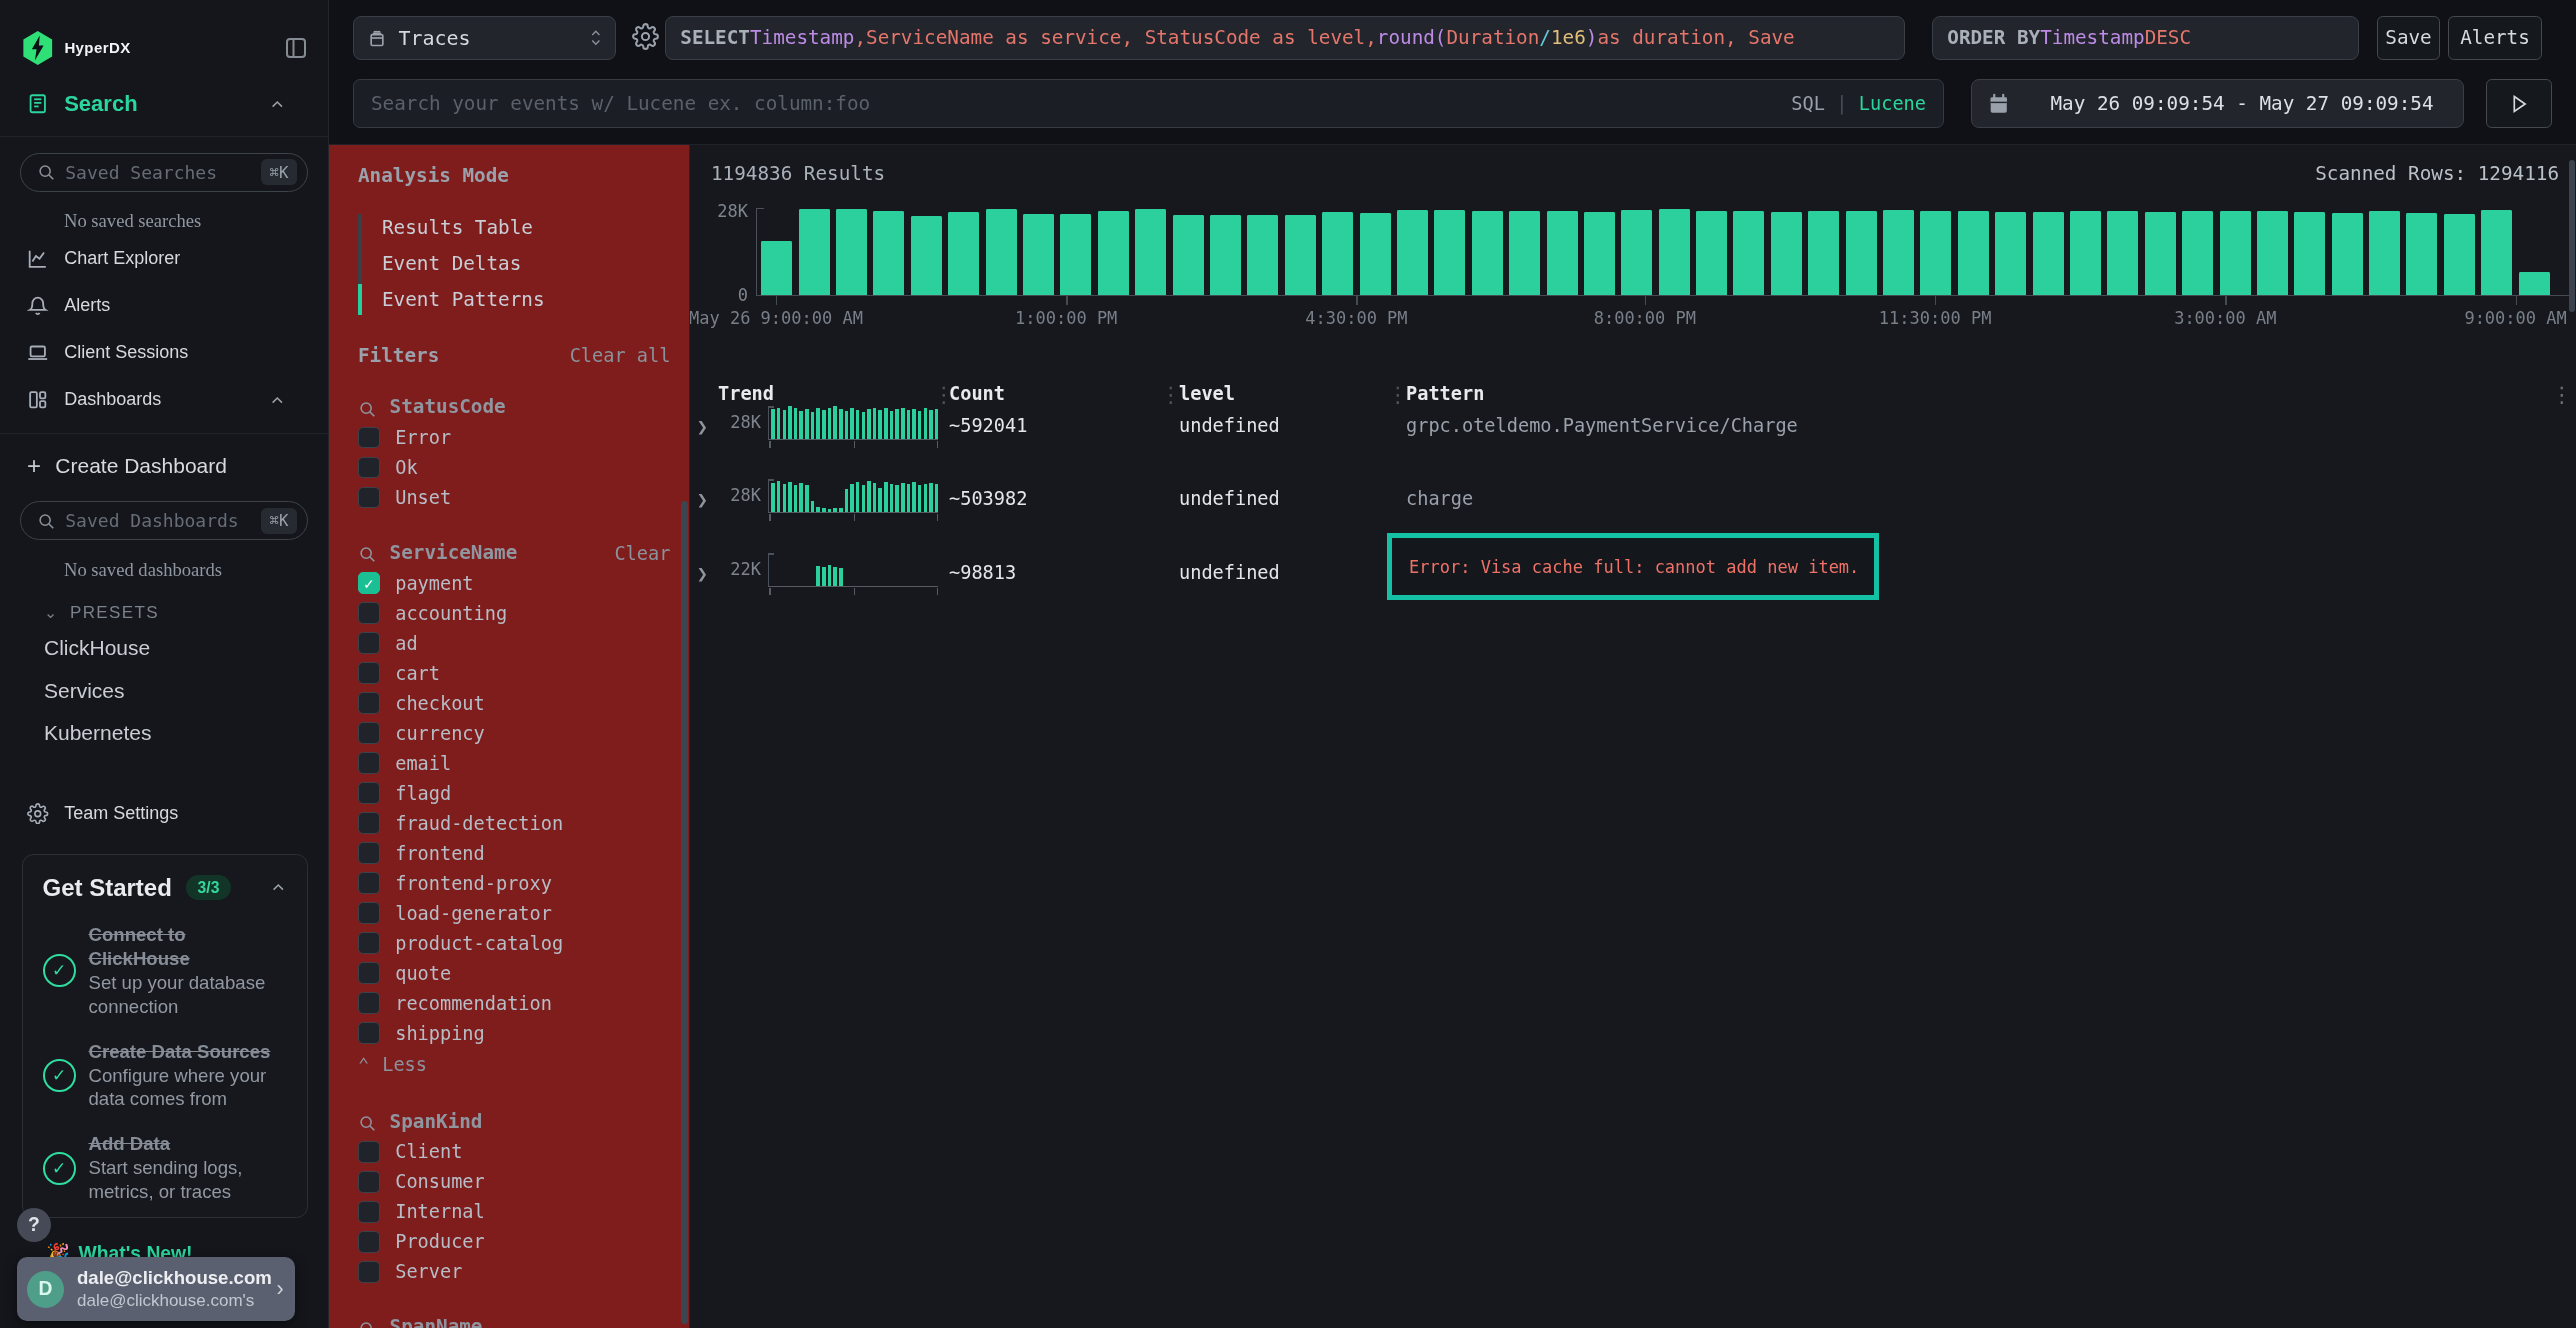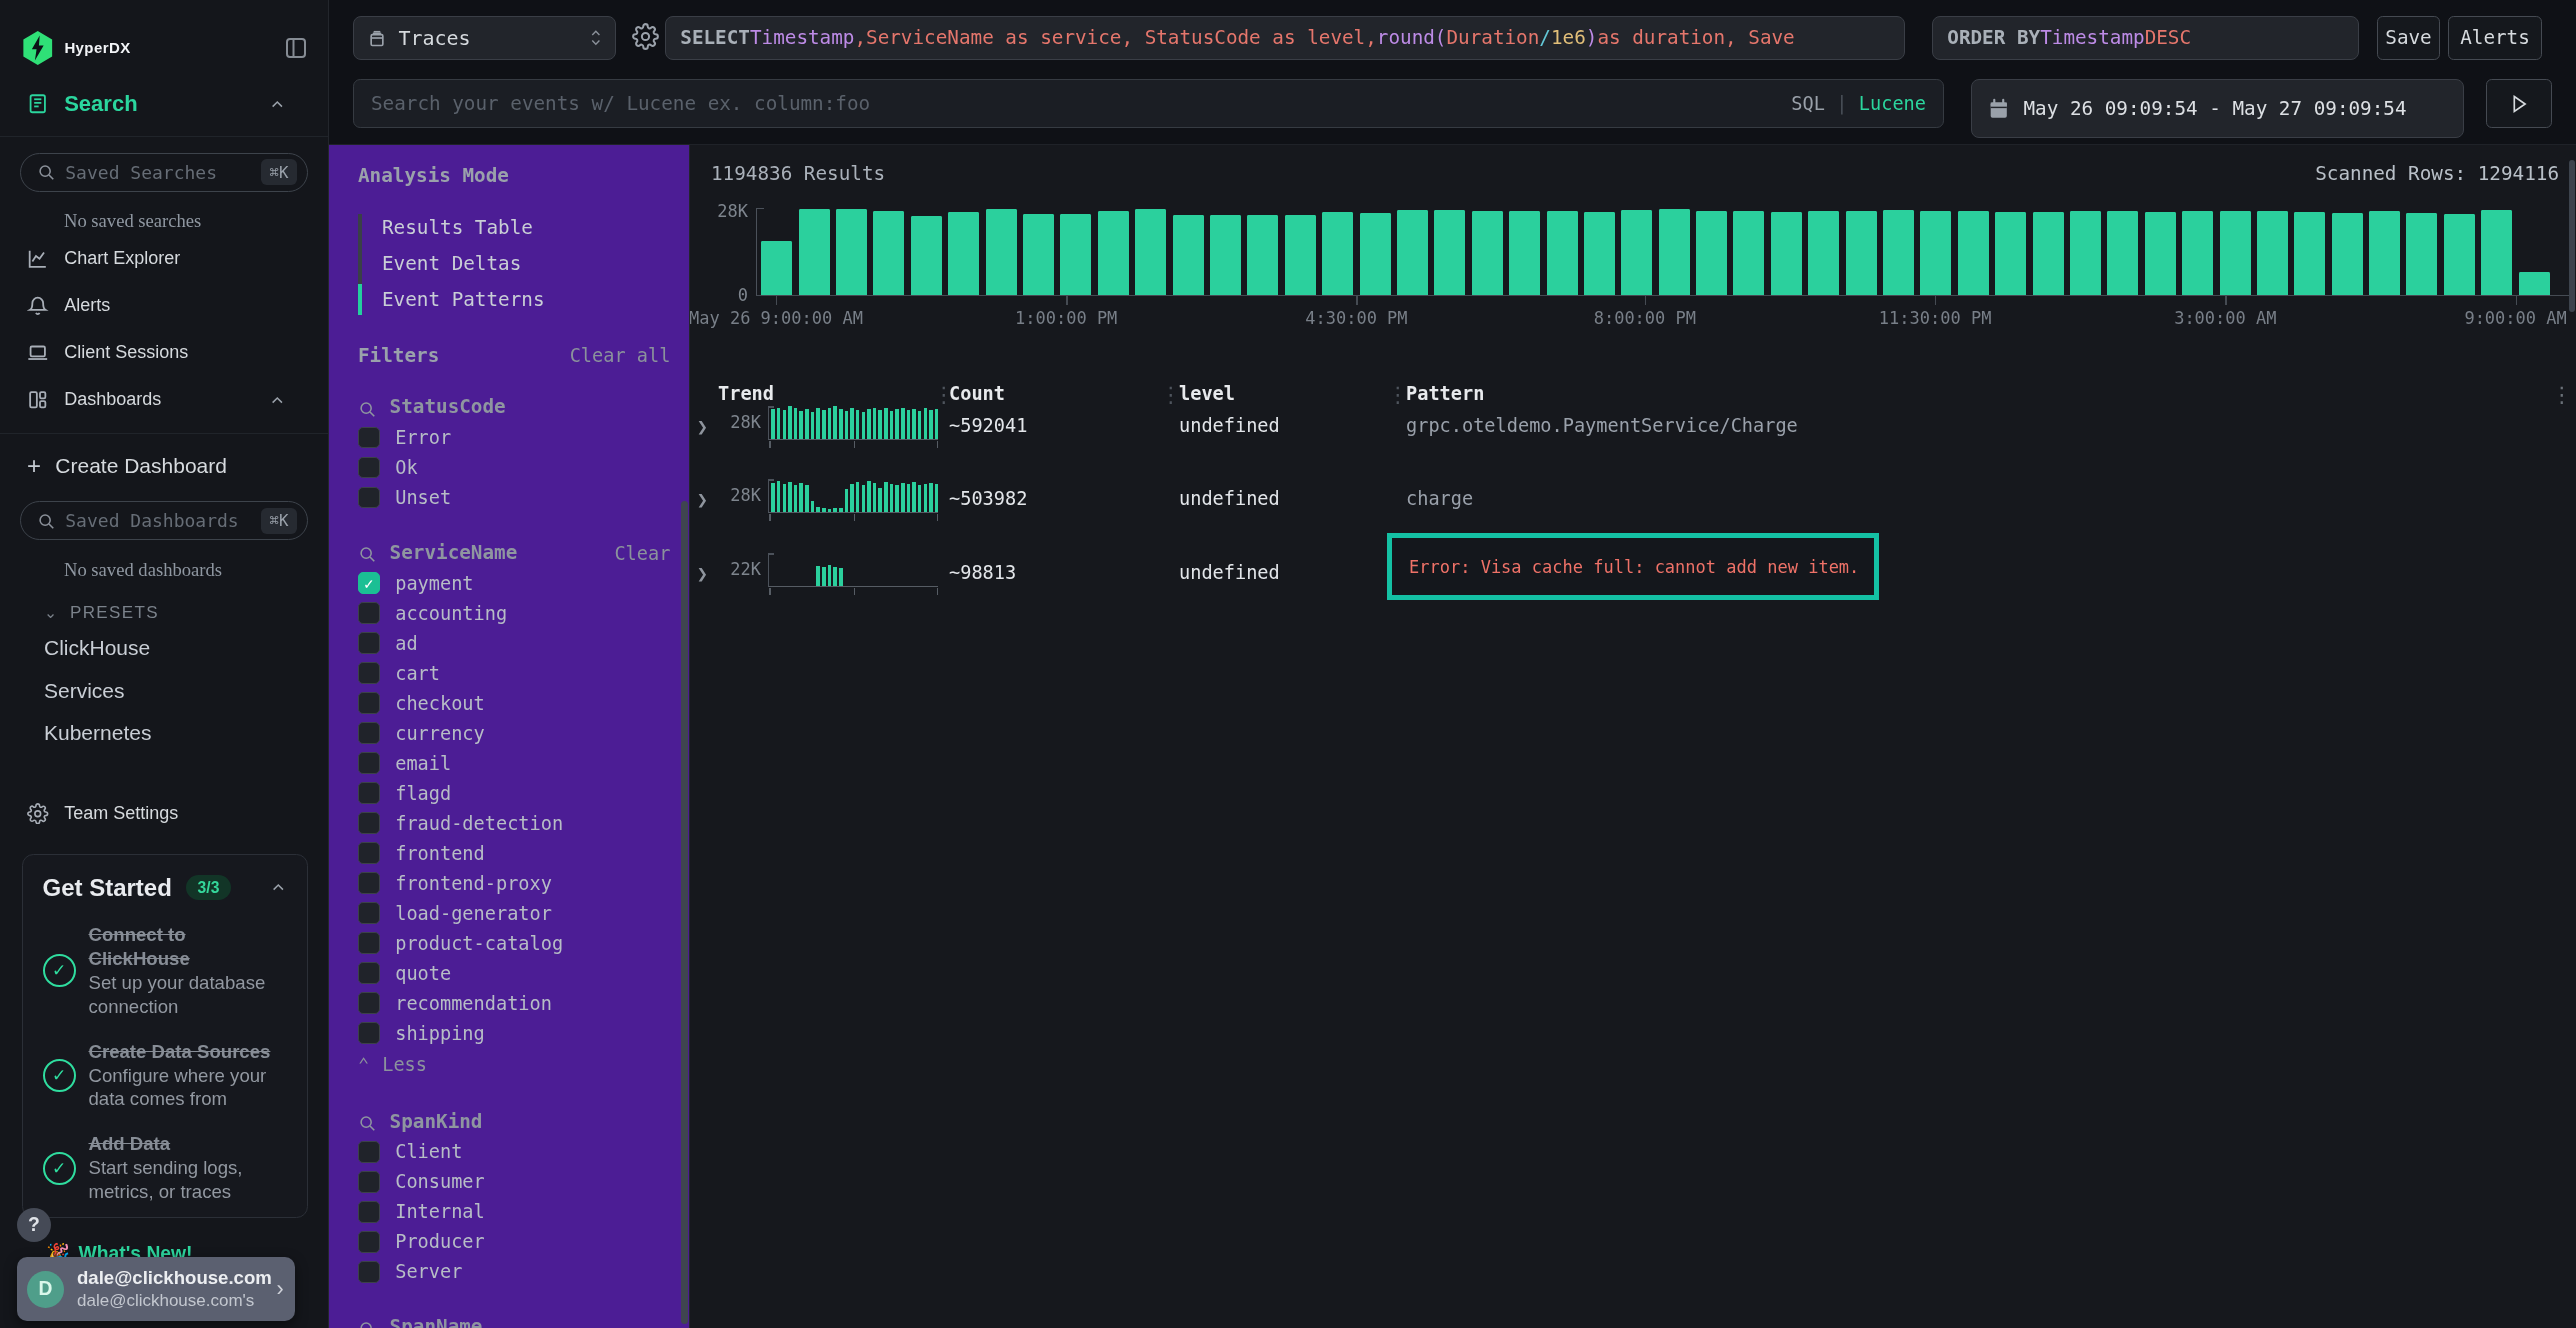--- a/index.html
+++ b/index.html
@@ -87,27 +87,27 @@
     display:flex; align-items:center; justify-content:center; cursor:pointer; }
   .btn-save { left:2048px; width:63px; }
   .btn-alerts { left:2119px; width:94px; }
   .search-box { left:24px; top:79px; width:1591px; height:49px; background:#1b1e24;
     border:1.4px solid #363b42; border-radius:7.2px; padding:0 17px; }
   .search-box .ph { color:#5a616b; font-size:19.3px; }
   .lang-toggle { margin-left:auto; font-size:18.6px; display:flex; gap:11.4px; align-items:center; }
   .lang-sql { color:#9aa1aa; cursor:pointer; }
   .lang-sep { color:#4a5058; }
   .lang-lucene { color:#2bd69e; cursor:pointer; }
-  .date-range { left:1642px; top:79px; width:493px; height:59px; padding:0 15.7px; cursor:pointer; }
+  .date-range { left:1642px; top:79px; width:493px; height:49px; padding:0 15.7px; cursor:pointer;gap:27px; }
   .date-range .dtxt { color:#dde0e4; font-size:19.3px; margin-left:14.3px; }
   .play-btn { left:2157px; top:79px; width:66px; height:49px; }
 
   
   #filters { position:absolute; left:329px; top:145px; width:361px; height:1184px;
-    background:#4c1d95; border-right:0.7px solid #23262c; overflow:hidden; z-index:3;
+    background:#7f1d1d; border-right:0.7px solid #23262c; overflow:hidden; z-index:3;
     font-family:"DejaVu Sans Mono",monospace; padding:18.6px 18.6px 0 29px; }
   .fp-head { font-size:19.3px; font-weight:700; color:#9aa1ab; }
   .amode-opts { position:relative; margin-top:23px; padding-left:24px; }
   .amode-rail { position:absolute; left:0; top:4.3px; bottom:4.3px; width:3.6px; background:#3a3f47; }
   .amode-opt { position:relative; height:36px; display:flex; align-items:center;
     font-size:19.3px; color:#c9ced6; cursor:pointer; }
   .amode-opt.active::before { content:''; position:absolute; left:-24px; top:2.1px; width:3.6px; height:31.5px; background:#24cf9e; }
   .filters-row { display:flex; align-items:center; margin-top:26px; }
   .clear-link { margin-left:auto; color:#8b929c; font-size:18.6px; cursor:pointer; }
   .fgroup { margin-top:21.5px; }

